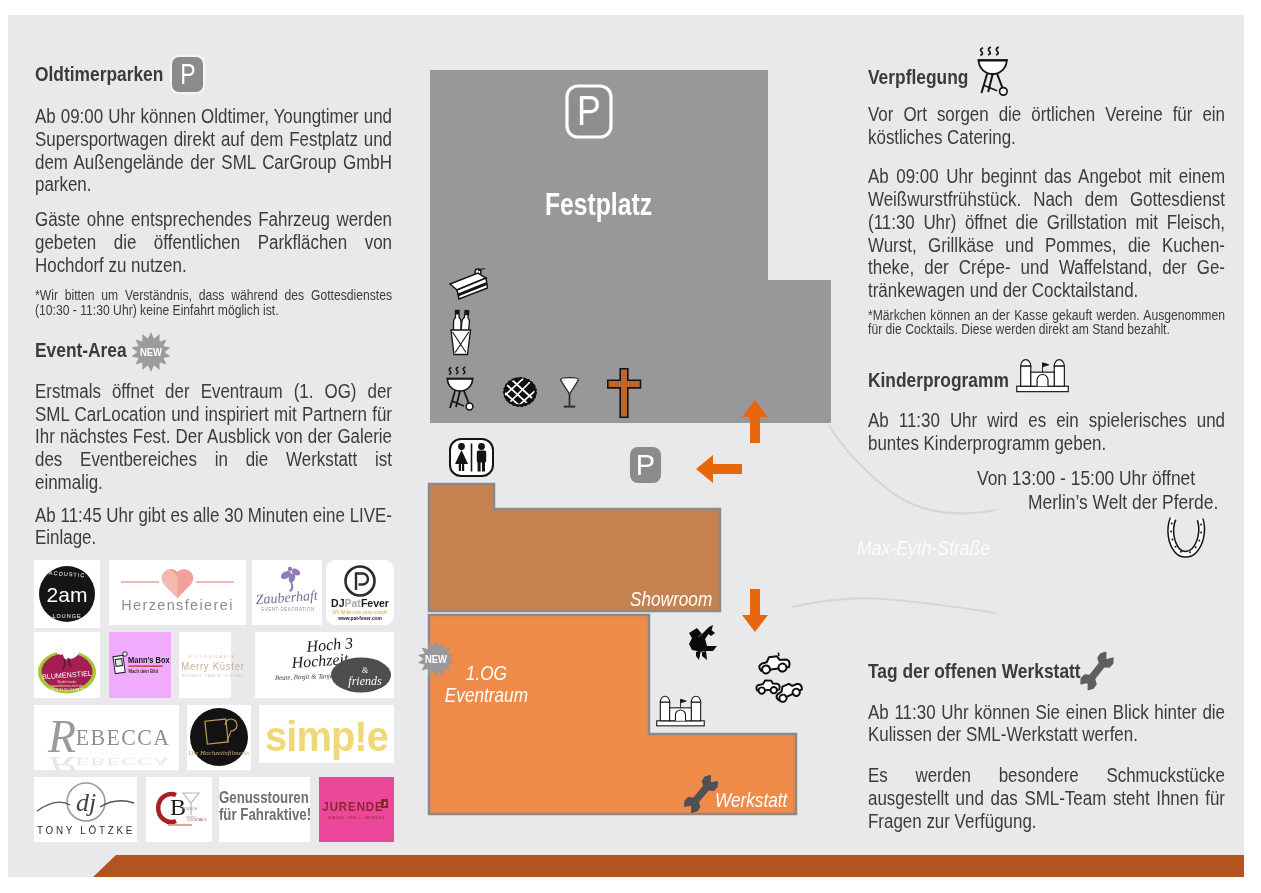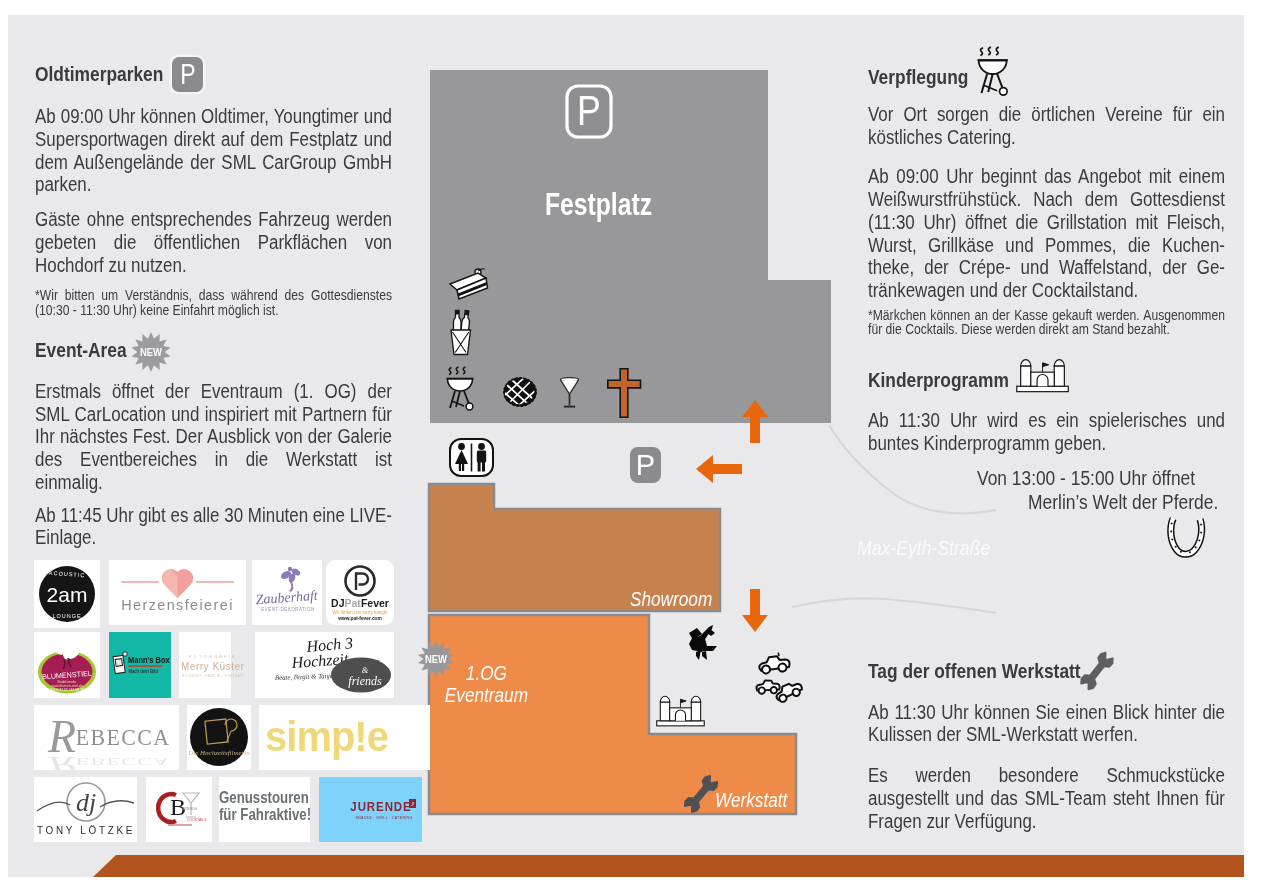--- a/index.html
+++ b/index.html
@@ -279,21 +279,21 @@
       <ellipse cx="33" cy="22" rx="4" ry="5.5"></ellipse>
     </g>
     <path d="M30,27 q2,5 -1,10 m5,-11 q1,5 3,9" stroke="#5e1232" stroke-width="1.5" fill="none"></path>
     <text x="33" y="45.5" text-anchor="middle" font-family="Liberation Sans" font-size="7.2" fill="#fff" letter-spacing="0" transform="rotate(-4 33 45)">BLUMENSTIEL</text>
     <text x="33" y="51" text-anchor="middle" font-family="Liberation Sans" font-size="3.4" fill="#f3dca8">Büdelsmatte</text>
     <text x="33" y="55" text-anchor="middle" font-family="Liberation Sans" font-size="3.4" fill="#f3dca8">www.blumen-stiel.de</text>
     <text x="33" y="59" text-anchor="middle" font-family="Liberation Sans" font-size="3.4" fill="#fff">Tel. 0 71 53 / 61 58 78</text>
   </svg>
 </div>
 
-<div class="abs" style="left:109px;top:632px;width:62px;height:66px;background:#14b8a6;">
+<div class="abs" style="left:109px;top:632px;width:62px;height:66px;background:#f0abfc;">
   <svg width="62" height="66">
     <g stroke="#222" fill="#fff" stroke-width="1">
       <rect x="5" y="24" width="10" height="17" transform="rotate(-8 10 32)"></rect>
       <rect x="6.8" y="27" width="6.5" height="7" transform="rotate(-8 10 32)" fill="#e8e8e8"></rect>
       <circle cx="16" cy="22" r="2.2"></circle>
     </g>
     <g transform="translate(19,0) scale(0.78,1)">
       <text x="0" y="31" font-family="Liberation Sans" font-size="9.6" font-weight="bold" fill="#141414">Mann's Box</text>
       <rect x="0.5" y="33.4" width="44" height="1.4" fill="#c03a2b"></rect>
       <text x="0.5" y="41" font-family="Liberation Sans" font-size="5.4" font-weight="bold" fill="#333">Mach dein Bild</text>
@@ -339,21 +339,21 @@
   <svg width="64" height="65">
     <circle cx="32" cy="32" r="29" fill="#131313"></circle>
     <g stroke="#c19a58" fill="none" stroke-width="1.2">
       <rect x="19" y="15" width="21" height="23" transform="rotate(-6 30 26)"></rect>
       <path d="M38,20 a6,6 0 1 1 6,6 l-4,10"></path>
     </g>
     <text x="32" y="50" text-anchor="middle" font-family="Liberation Serif" font-style="italic" font-size="7" fill="#c9b088">Die Hochzeitsfilmerin</text>
   </svg>
 </div>
 
-<div class="abs" style="left:259px;top:705px;width:135px;height:65px;background:#fff;padding-left:36px;">
+<div class="abs" style="left:259px;top:705px;width:135px;height:58px;background:#fff;">
   <div style="position:absolute;left:0;top:8px;width:135px;text-align:center;font-family:'Liberation Sans';font-weight:bold;font-size:42px;color:#f0d878;letter-spacing:-1px;transform:scaleX(0.95);">simp!e</div>
 </div>
 
 <div class="abs" style="left:34px;top:777px;width:103px;height:65px;background:#fff;">
   <svg width="103" height="65">
     <circle cx="52" cy="25" r="19" fill="none" stroke="#9a9a9a" stroke-width="1.6"></circle>
     <path d="M3,34 q20,-14 33,-6 M66,30 q16,-10 34,-4" stroke="#555" stroke-width="1.4" fill="none"></path>
     <text x="52" y="34" text-anchor="middle" font-family="Liberation Serif" font-style="italic" font-size="26" fill="#444">dj</text>
     <text x="52" y="57" text-anchor="middle" font-family="Liberation Sans" font-size="11" letter-spacing="3" fill="#2e2e2e" transform="scale(0.9,1)" style="transform-origin:52px 0;">TONY LÖTZKE</text>
   </svg>
@@ -369,21 +369,21 @@
     <text x="36" y="33" font-family="Liberation Sans" font-size="3.5" fill="#888">BRUNCH</text>
     <text x="41" y="44" font-family="Liberation Sans" font-size="3.5" fill="#b04a4a">COCKTAILS</text>
     <path d="M22,48 h24" stroke="#a81e22" stroke-width="0.8"></path>
   </svg>
 </div>
 
 <div class="abs" style="left:219px;top:777px;width:91px;height:65px;background:#fff;">
   <div style="position:absolute;left:46px;top:13px;font-family:'Liberation Sans';font-weight:bold;font-size:17px;line-height:16.5px;color:#6b7075;transform:translateX(-50%) scaleX(0.78);white-space:nowrap;text-align:left;"><span style="display:inline-block;transform:none;">Genusstouren<br>für Fahraktive!</span></div>
 </div>
 
-<div class="abs" style="left:319px;top:777px;width:75px;height:65px;background:#7dd3fc;padding-left:28px;">
+<div class="abs" style="left:319px;top:777px;width:75px;height:65px;background:#ec4899;">
   <svg width="75" height="65">
     <text x="34" y="34" text-anchor="middle" font-family="Liberation Sans" font-weight="bold" font-size="12.5" letter-spacing="1" fill="#8c2731" transform="scale(0.92,1)" style="transform-origin:34px 0;">JURENDE</text>
     <rect x="62" y="22" width="7" height="9" fill="#8c2731"></rect>
     <text x="65.5" y="29" text-anchor="middle" font-family="Liberation Serif" font-size="7" fill="#fff">J</text>
     <text x="37" y="42" text-anchor="middle" font-family="Liberation Sans" font-size="3.6" fill="#8c2731" letter-spacing="0.3">SNACKS · GRILL · CATERING</text>
   </svg>
 </div>
 
 <div class="abs h1" style="left:868px;top:64.5px;">Verpflegung</div>
 

